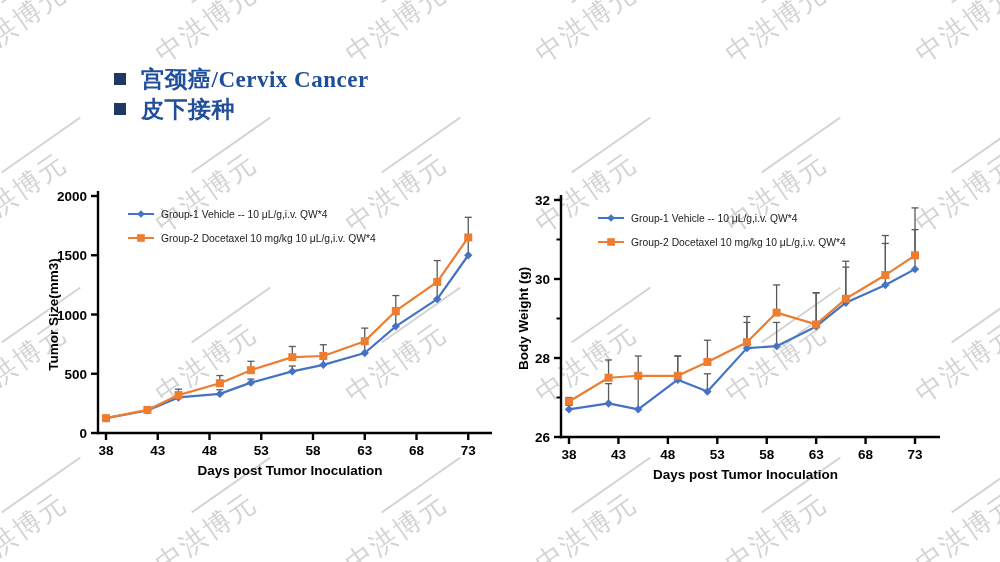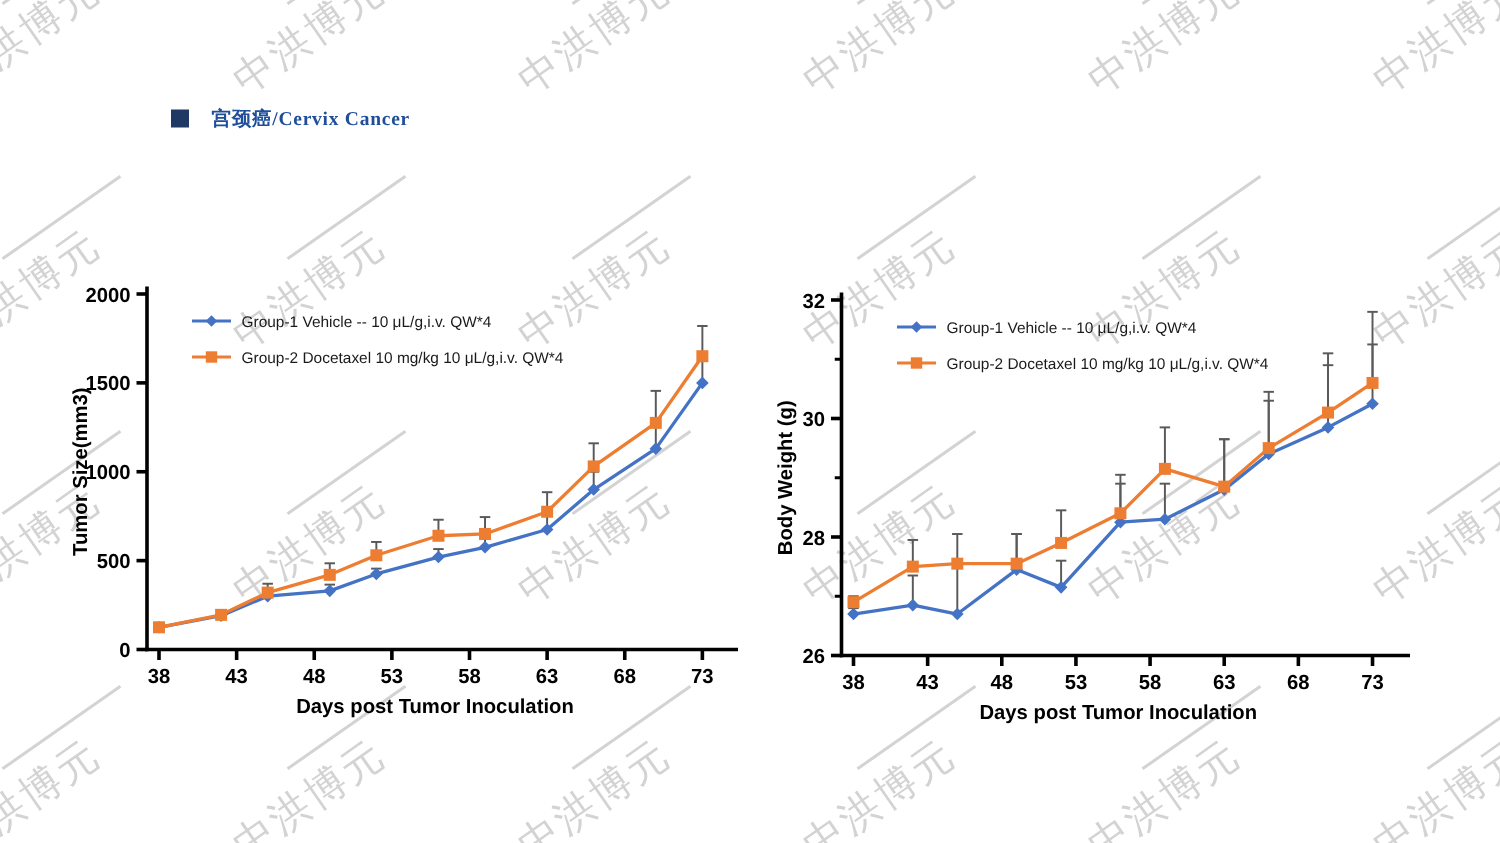--- a/index.html
+++ b/index.html
@@ -7,21 +7,21 @@
         font-family:"Liberation Sans",sans-serif;}
   
   .wm-tile{position:absolute;transform:rotate(-35deg);transform-origin:center;
            white-space:nowrap;pointer-events:none;}
   .wm-text{font-size:27px;letter-spacing:2px;font-family:"Liberation Sans",sans-serif;}
   .wm-line{position:absolute;top:-8px;left:58px;width:96px;height:2px;}
   
   .bullets{position:absolute;left:114px;top:69px;}
   .bullet-item{display:flex;align-items:center;height:20px;margin-bottom:10px;}
   .bullet-sq{width:12px;height:12px;margin-right:15px;flex:0 0 auto;}
-  .bullet-label{font-family:"Liberation Serif",serif;font-weight:bold;font-size:13px;
+  .bullet-label{font-family:"Liberation Serif",serif;font-weight:bold;font-size:23px;
                 letter-spacing:0.5px;}
   
   svg.chart{position:absolute;overflow:visible;}
   svg text{font-family:"Liberation Sans",sans-serif;fill:#000;}
   .tick-label{font-size:13.5px;font-weight:bold;}
   .axis-title{font-size:13.5px;font-weight:bold;}
   .legend-label{font-size:10.3px;fill:#1a1a1a;}
 </style>
 </head>
 <body>
@@ -51,20 +51,24 @@
       <div class="wm-tile" style="left: 338px; top: 515px; color: rgb(211, 211, 211);"><span class="wm-line" style="background: rgb(211, 211, 211);"></span><span class="wm-text">中洪博元</span></div>
       <div class="wm-tile" style="left: 528px; top: 515px; color: rgb(211, 211, 211);"><span class="wm-line" style="background: rgb(211, 211, 211);"></span><span class="wm-text">中洪博元</span></div>
       <div class="wm-tile" style="left: 718px; top: 515px; color: rgb(211, 211, 211);"><span class="wm-line" style="background: rgb(211, 211, 211);"></span><span class="wm-text">中洪博元</span></div>
       <div class="wm-tile" style="left: 908px; top: 515px; color: rgb(211, 211, 211);"><span class="wm-line" style="background: rgb(211, 211, 211);"></span><span class="wm-text">中洪博元</span></div>
     </div>
 
   <div class="bullets">
     <div class="bullet-item">
       <span class="bullet-sq" style="background: rgb(31, 56, 100);"></span>
       <span class="bullet-label" style="color: rgb(31, 78, 155);">宫颈癌/Cervix Cancer</span>
+    </div>
+    <div class="bullet-item">
+      <span class="bullet-sq" style="background: rgb(31, 56, 100);"></span>
+      <span class="bullet-label" style="color: rgb(31, 78, 155);">皮下接种</span>
     </div>
   </div>
 
   <svg id="chart0" class="chart" width="470" height="305" style="left: 40px; top: 185px;">
       <line x1="58" y1="6" x2="58" y2="249.2" stroke="#000000" stroke-width="2.4"></line>
       <line x1="56.8" y1="248" x2="452" y2="248" stroke="#000000" stroke-width="2.4"></line>
       <line x1="51" y1="248" x2="58" y2="248" stroke="#000000" stroke-width="2.4"></line>
       <text x="47" y="253" text-anchor="end" class="tick-label">0</text>
       <line x1="51" y1="188.75" x2="58" y2="188.75" stroke="#000000" stroke-width="2.4"></line>
       <text x="47" y="193.75" text-anchor="end" class="tick-label">500</text>

